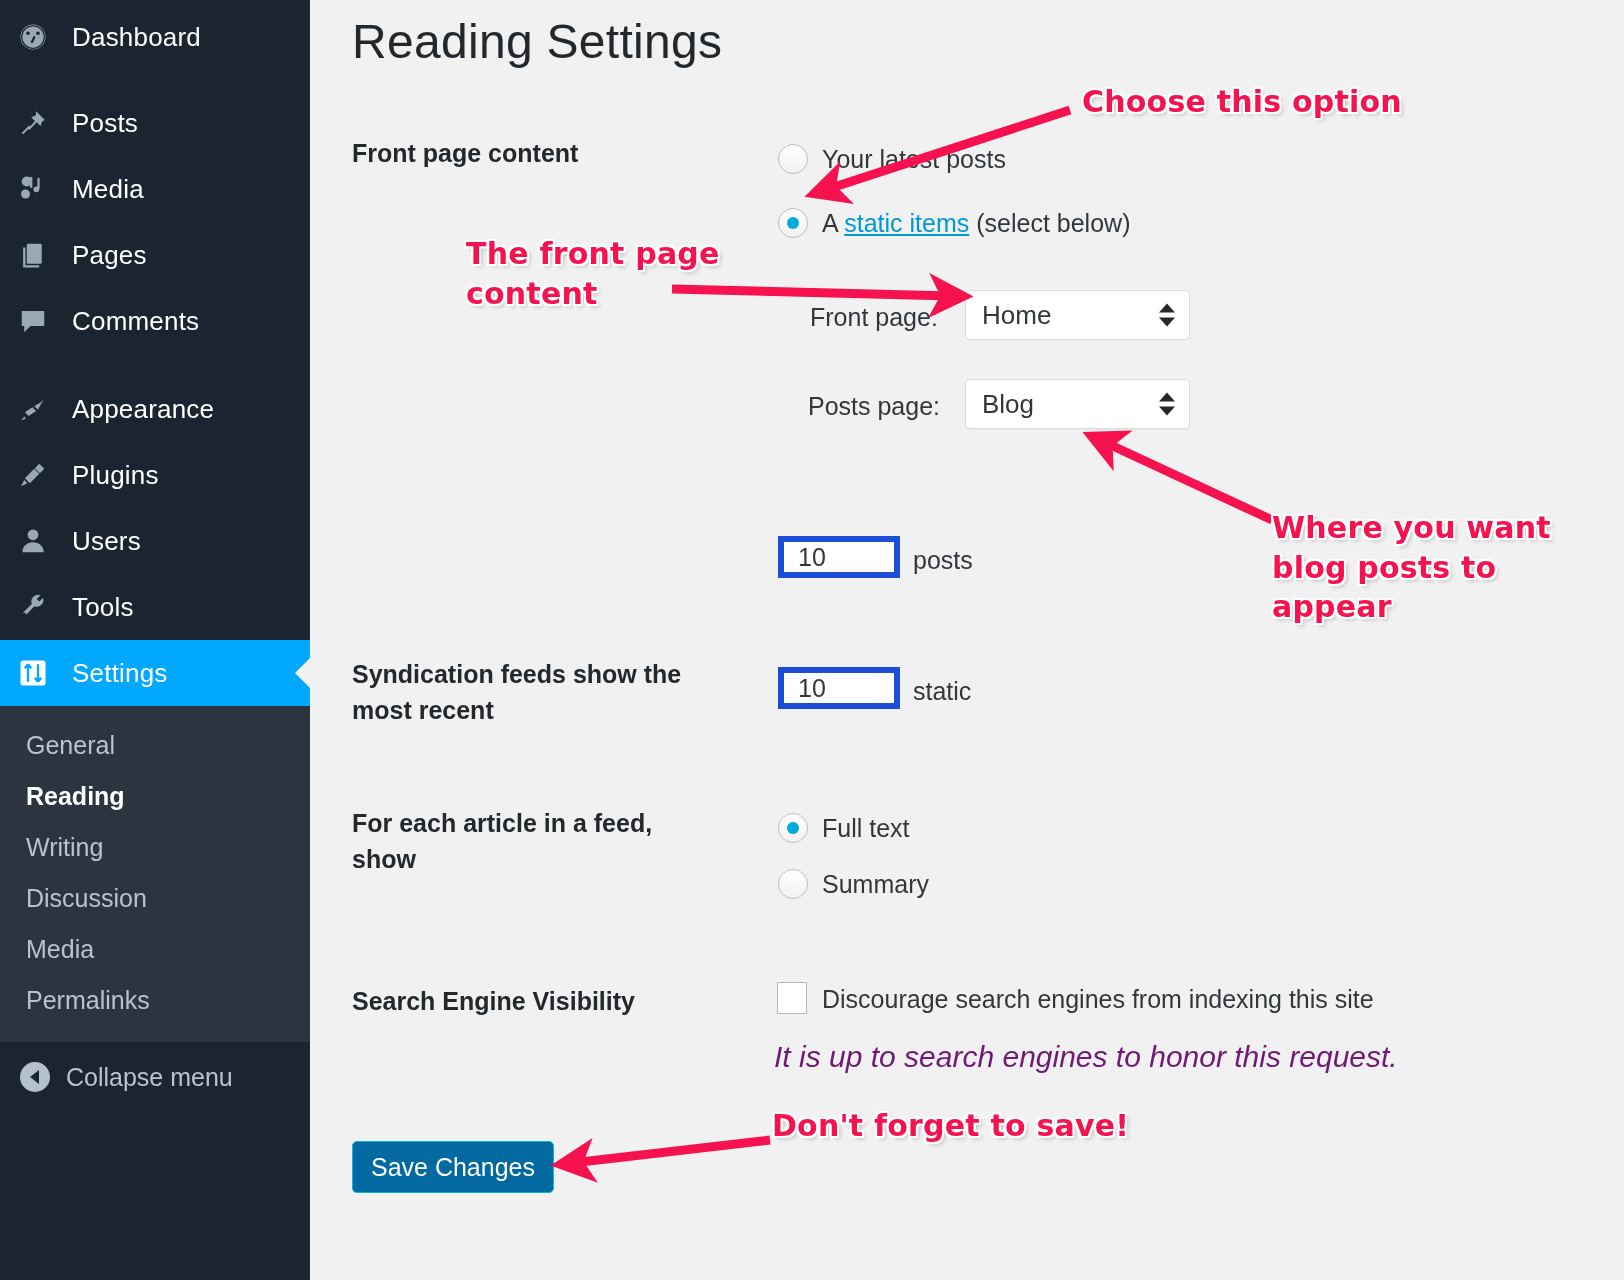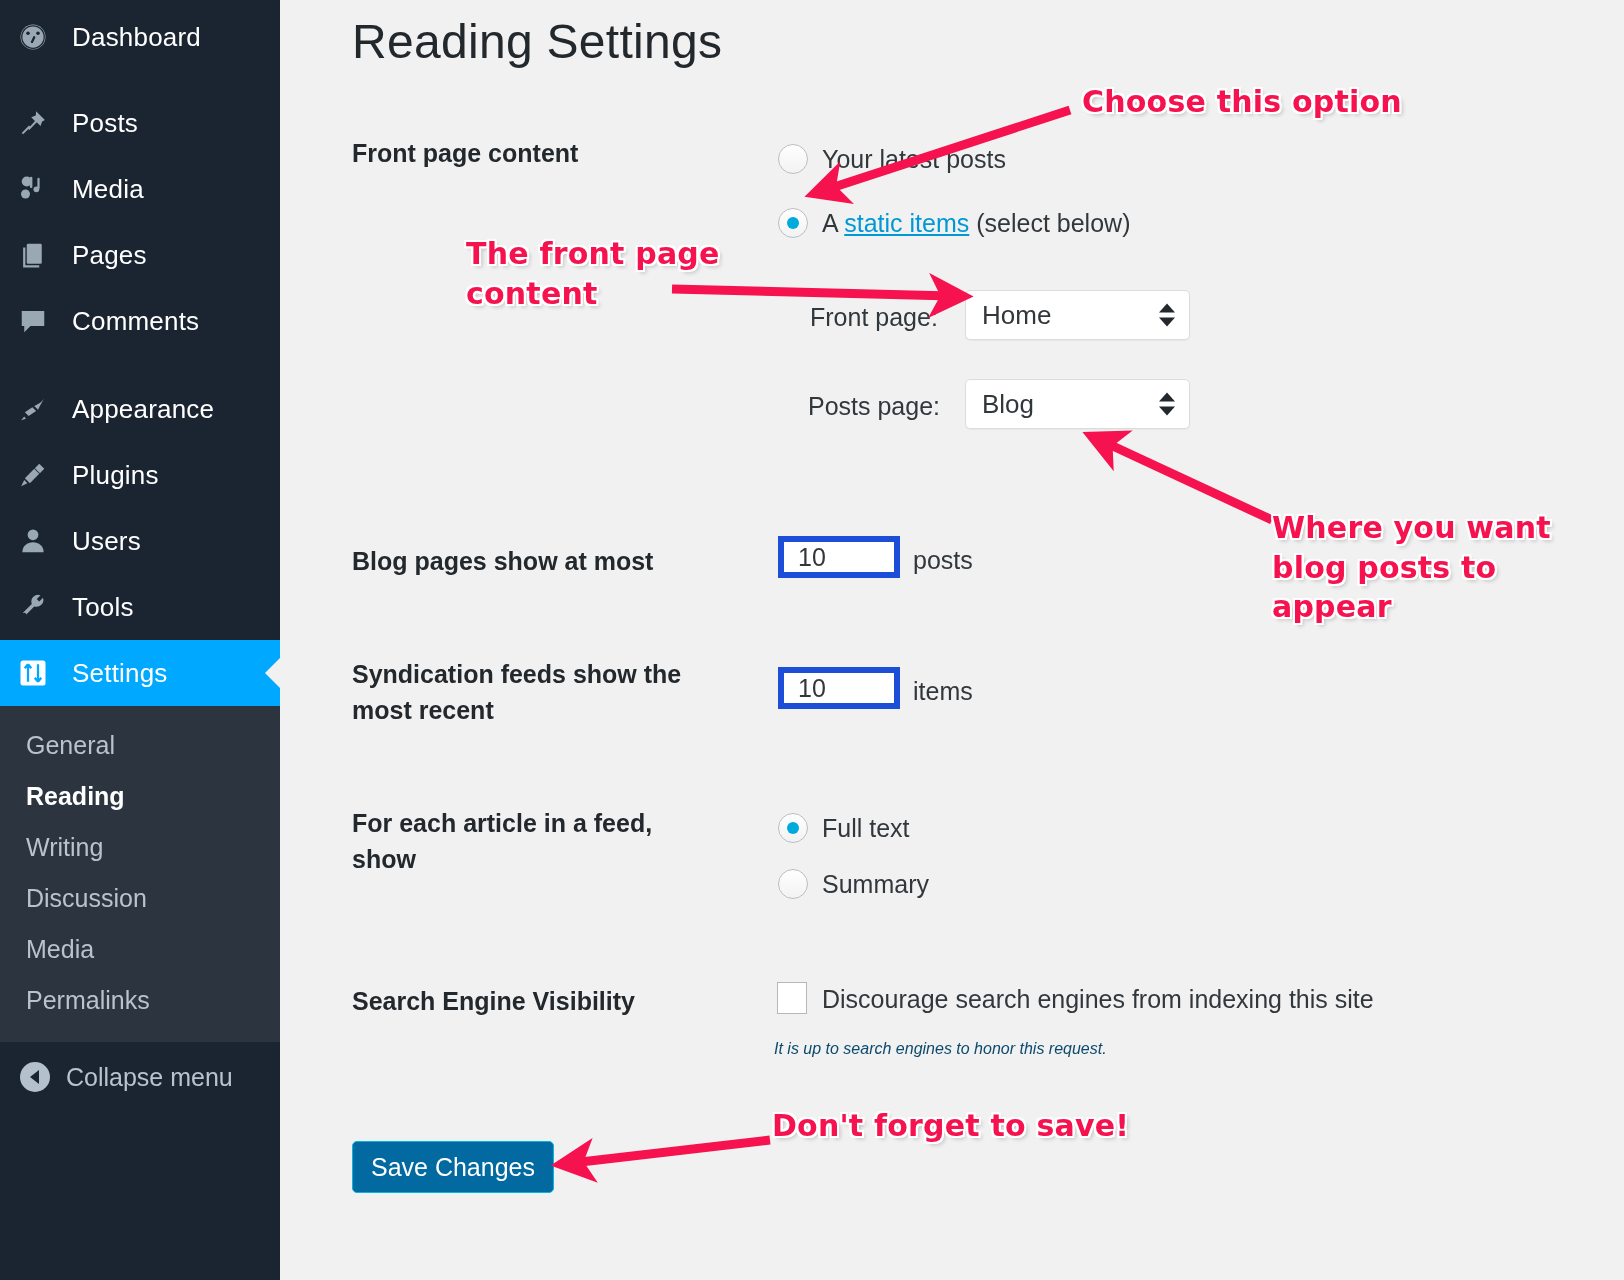--- a/index.html
+++ b/index.html
@@ -12,21 +12,21 @@
   #page {
     position: relative;
     width: 1624px; height: 1280px;
     background: #f1f1f1;
   }
 
   
   #sidebar {
     position: absolute;
     left: 0; top: 0;
-    width: 280px; height: 1280px;
+    width: 310px; height: 1280px;
     background: #1b2532;
     color: #b4c0cc;
   }
   .menu-item {
     position: relative;
     display: flex;
     align-items: center;
     height: 66px;
     padding-left: 18px;
     box-sizing: border-box;
@@ -208,23 +208,23 @@
     font-size: 25px;
     color: #32373c;
   }
 
   .link {
     color: #0099d5;
     text-decoration: underline;
   }
   .hint {
     position: absolute;
-    font-size: 16px;
+    font-size: 30px;
     font-style: italic;
-    color: #0c4a6e;
+    color: #701a75;
   }
 
   #save-btn {
     position: absolute;
     left: 42px; top: 1141px;
     width: 202px; height: 52px;
     background: #0369a1;
     border: 1px solid #00b7e0;
     border-radius: 5px;
     color: #ffffff;
@@ -420,31 +420,30 @@
 
     <div class="field-text" style="left:498px; top:390px;">Posts page:</div>
     <div class="select" style="left:655px; top:379px; width:225px;">
       <span>Blog</span>
       <span class="arrows">
           <span class="up"></span>
           <span class="dn"></span>
         </span>
     </div>
 
-    <div class="row-label" style="left:42px; top:544px;">Blog pages show at most</div>
     <div class="numinput" style="left:468px; top:536px;">
       <span>10</span>
     </div>
     <div class="field-text" style="left:603px; top:544px;">posts</div>
 
     <div class="row-label" style="left:42px; top:657px; width:370px;">Syndication feeds show the most recent</div>
     <div class="numinput" style="left:468px; top:667px;">
       <span>10</span>
     </div>
-    <div class="field-text" style="left:603px; top:675px;">items</div>
+    <div class="field-text" style="left:603px; top:675px;">static</div>
 
     <div class="row-label" style="left:42px; top:806px; width:350px;">For each article in a feed, show</div>
 
     <div class="radio checked" style="left:468px; top:813px;"></div>
     <div class="field-text" style="left:512px; top:812px;">Full text</div>
 
     <div class="radio" style="left:468px; top:869px;"></div>
     <div class="field-text" style="left:512px; top:868px;">Summary</div>
 
     <div class="row-label" style="left:42px; top:984px;">Search Engine Visibility</div>

